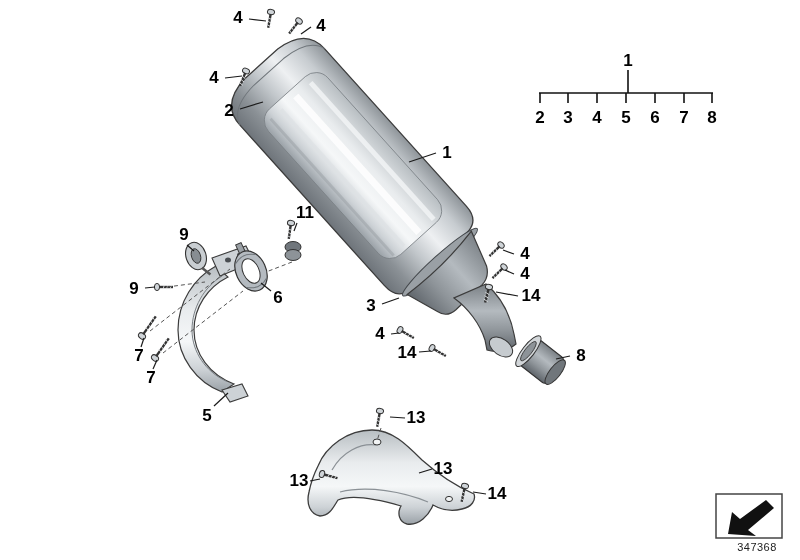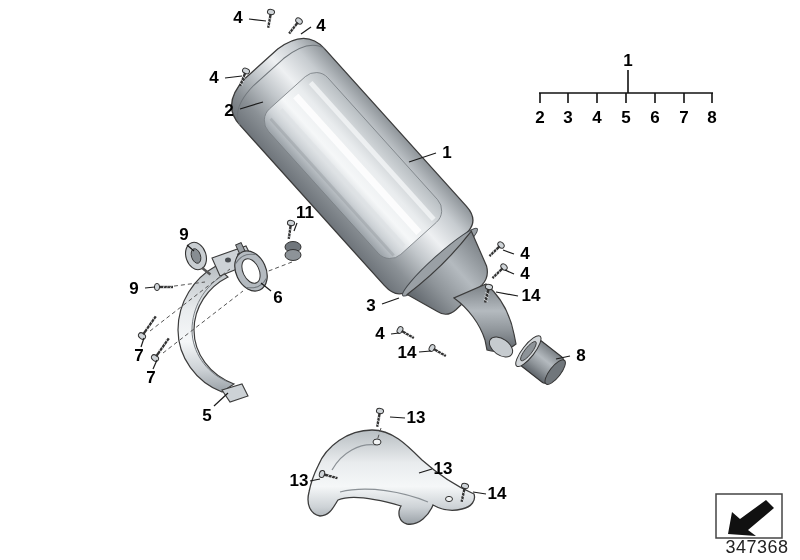--- a/index.html
+++ b/index.html
@@ -7,21 +7,21 @@
     position:relative;width:800px;height:560px;background:#ffffff;
     font-family:"Liberation Sans",sans-serif;overflow:hidden;
   }
   .stage svg{position:absolute;left:0;top:0;}
   .callout{
     position:absolute;transform:translate(-50%,-50%);
     font-weight:bold;font-size:17px;color:#000;line-height:1;white-space:nowrap;
   }
   .pn{
     position:absolute;transform:translate(-50%,-50%);
-    font-size:18px;color:#222;letter-spacing:0.5px;white-space:nowrap;
+    font-size:11px;color:#222;letter-spacing:0.5px;white-space:nowrap;
   }
 </style>
 </head>
 <body>
 
 <div class="stage">
 
   <svg width="800" height="560" viewBox="0 0 800 560">
     <defs>
       <linearGradient id="gradShell" x1="0" y1="0" x2="0" y2="1">

